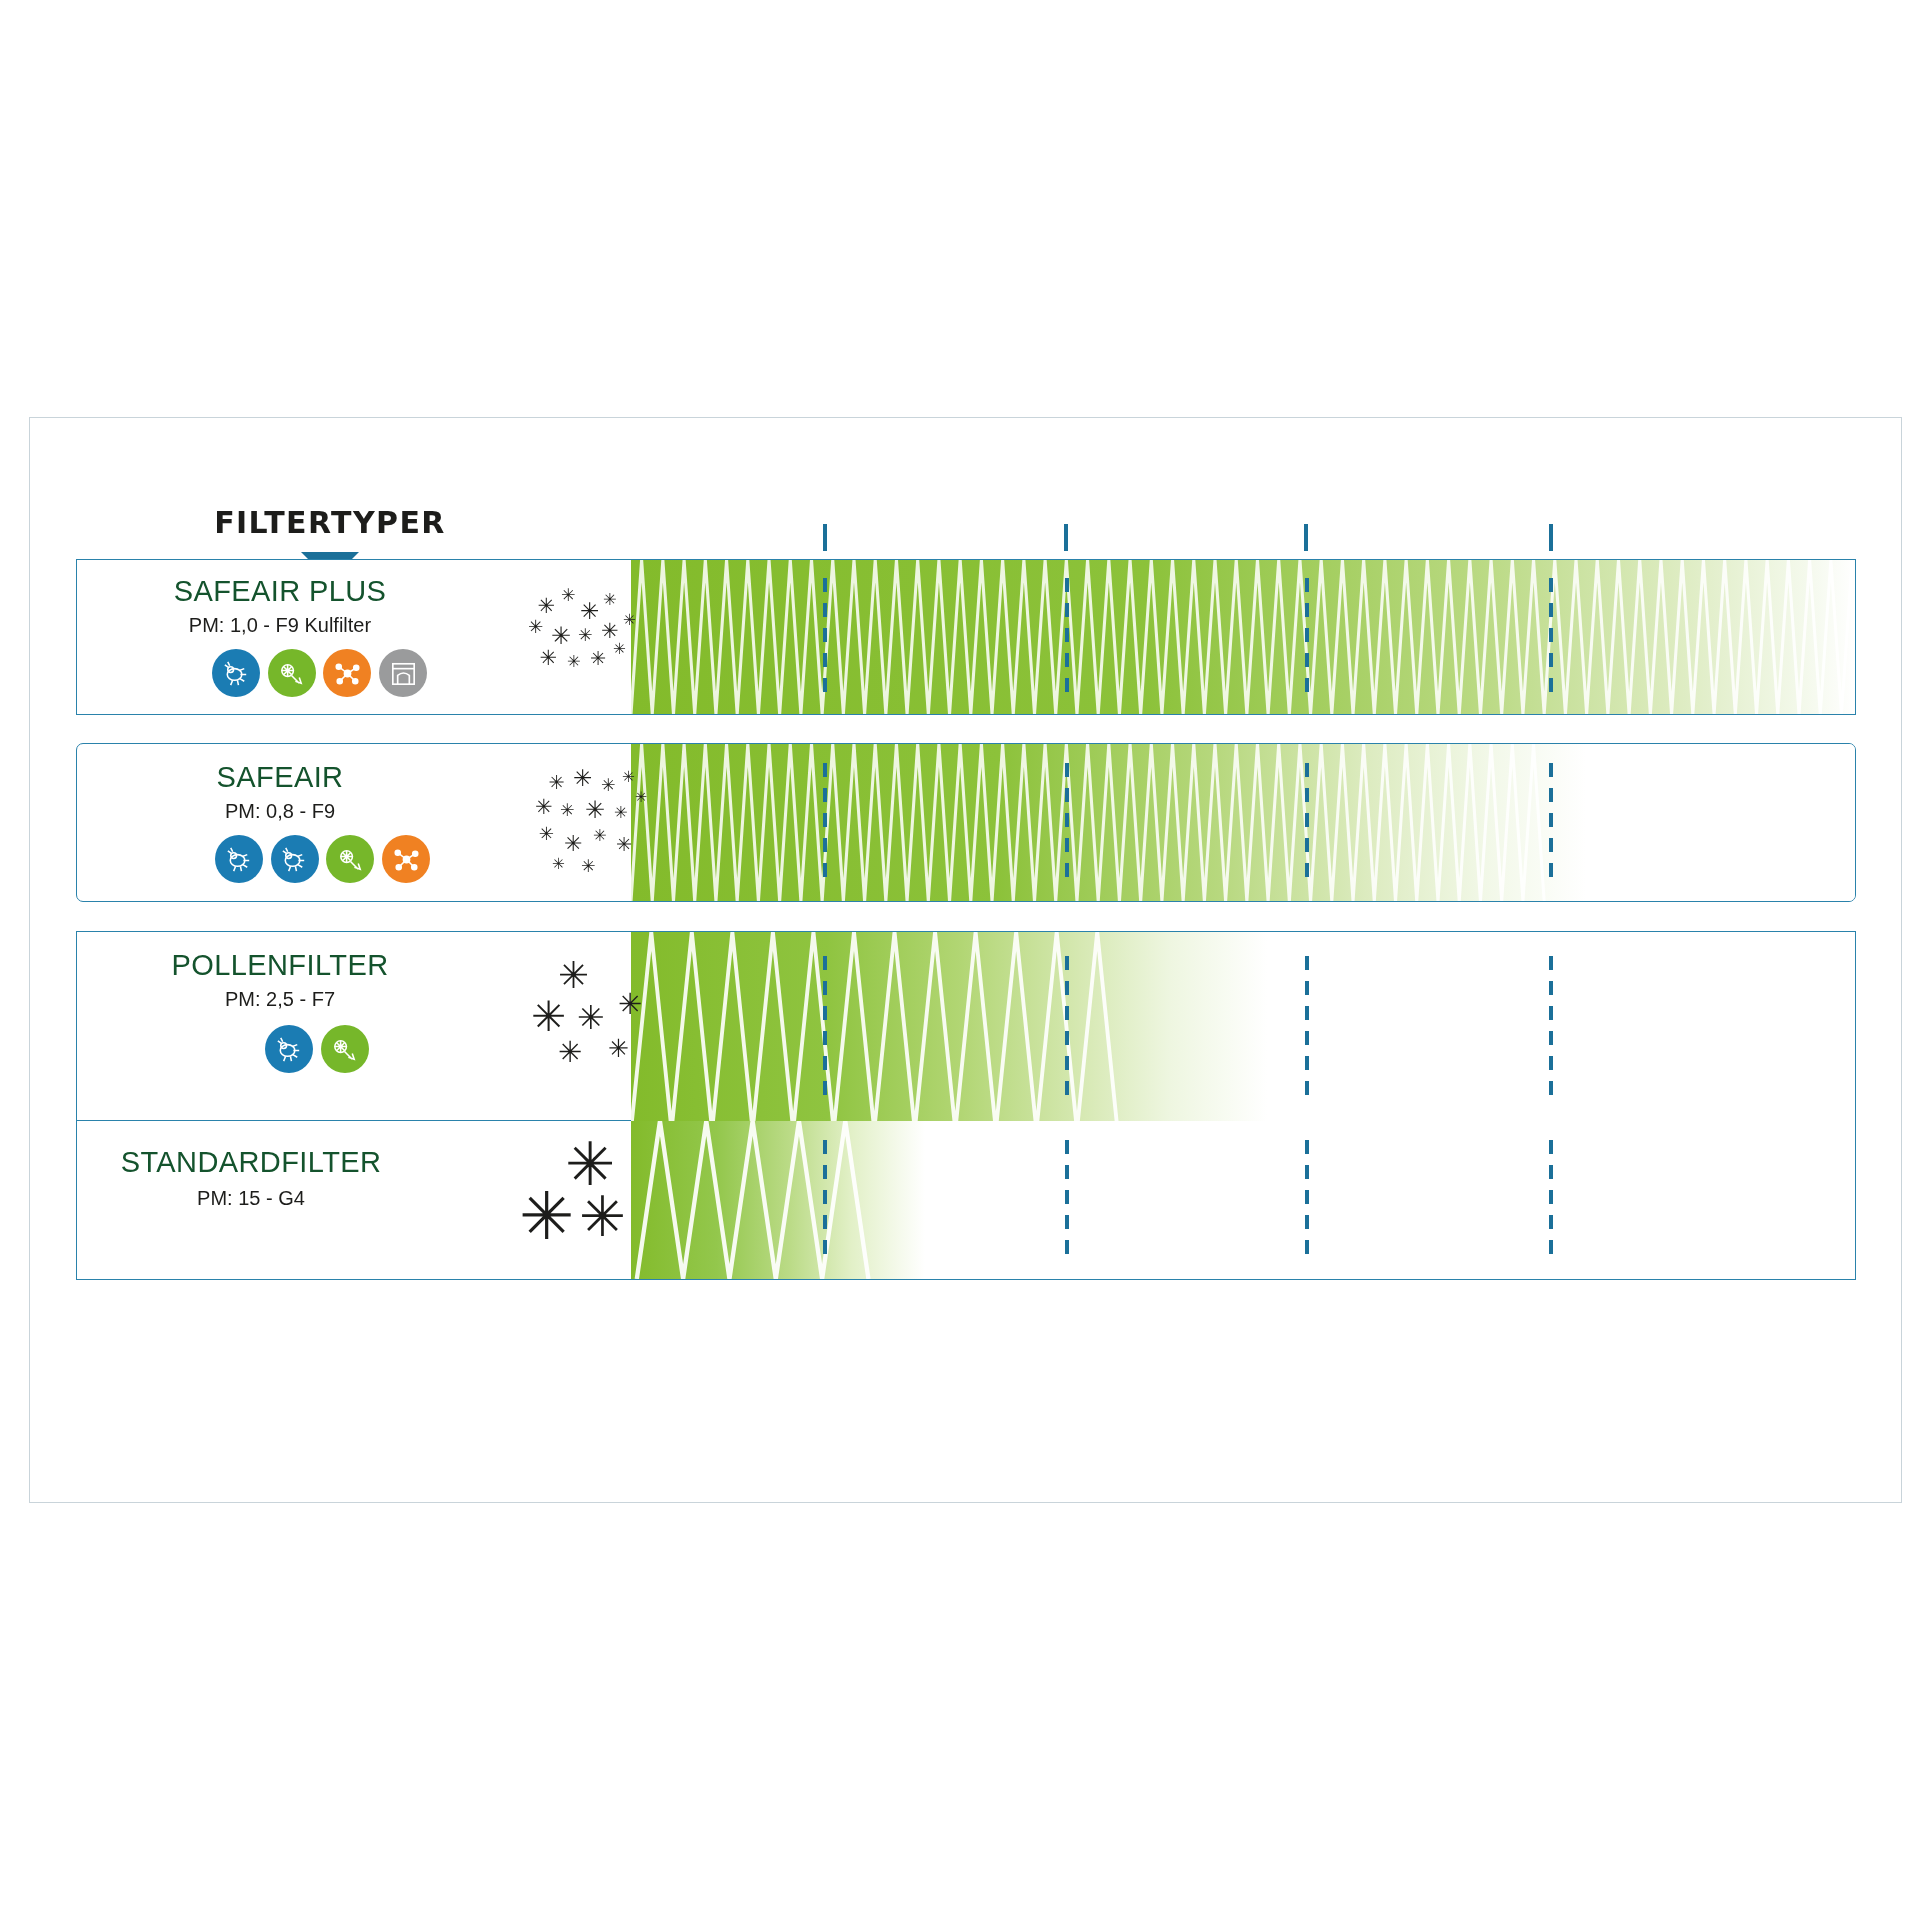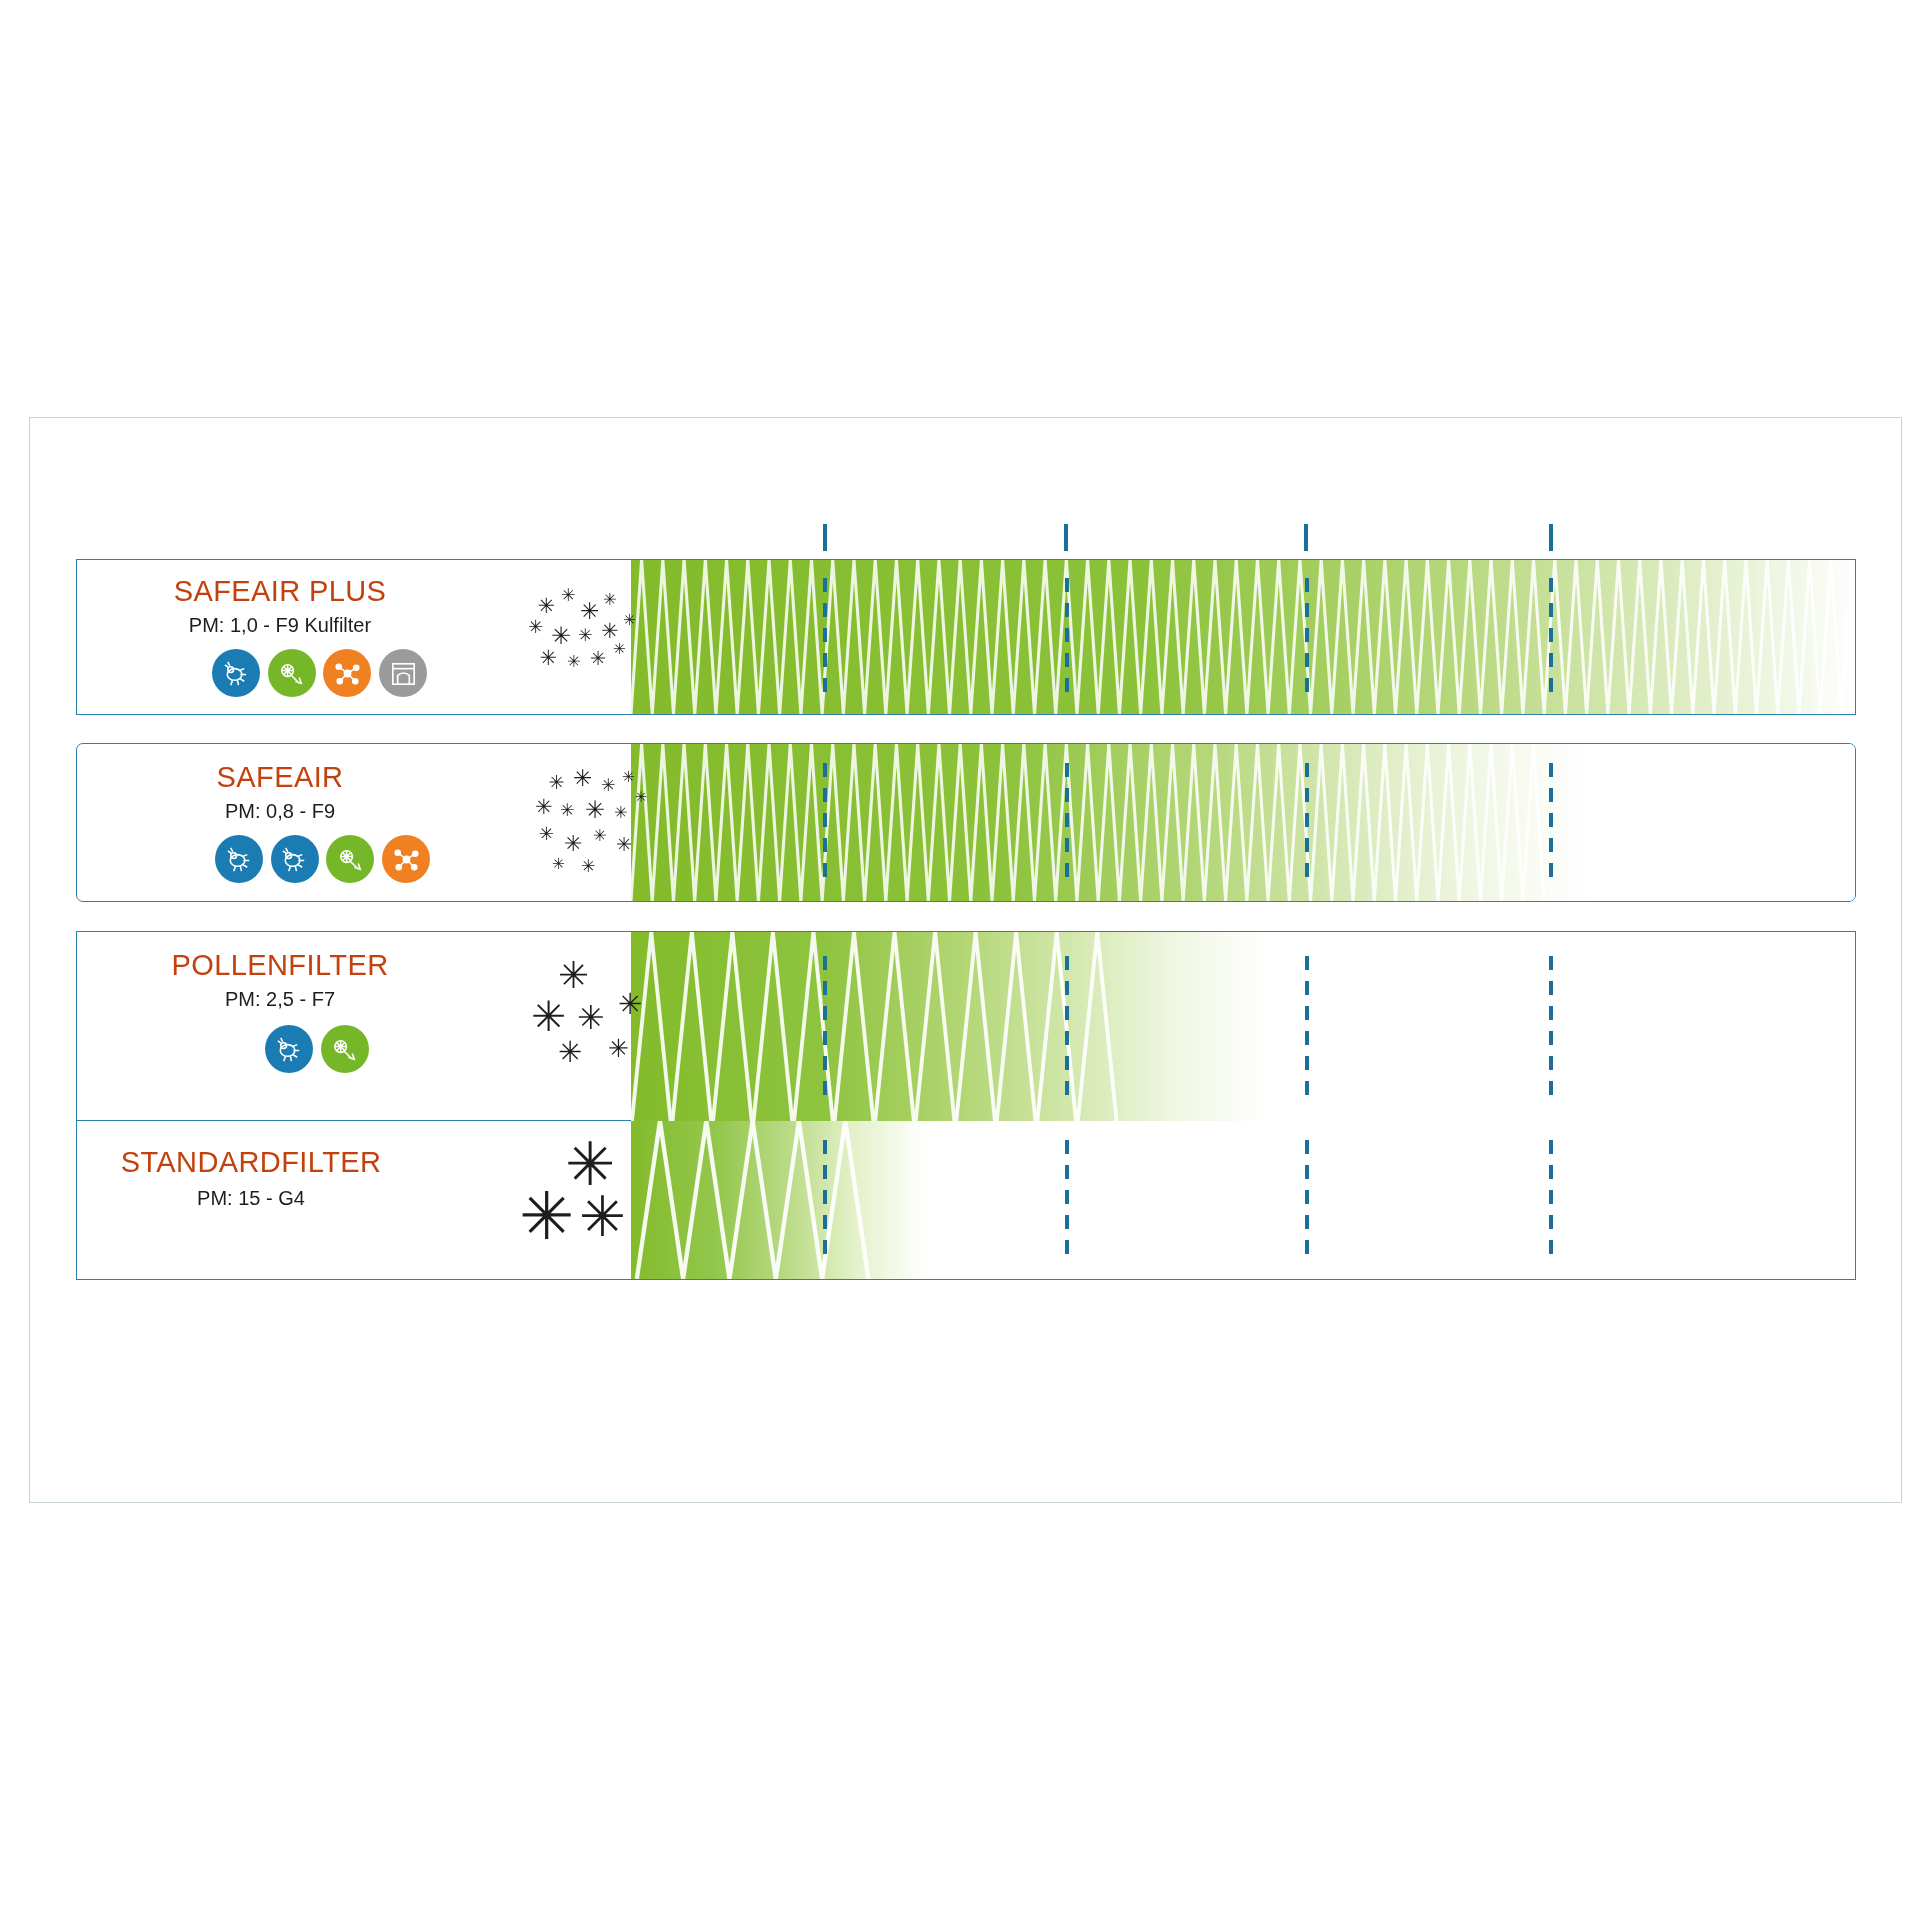--- a/index.html
+++ b/index.html
@@ -95,21 +95,21 @@
     height: 100%;
     z-index: 4;
     pointer-events: none;
   }
   .row-name {
     position: absolute;
     left: 0;
     width: 406px;
     text-align: center;
     font-size: 29px;
-    color: #c2410c;
+    color: #14532d;
     letter-spacing: 0.4px;
   }
   .row-pm {
     position: absolute;
     left: 0;
     width: 406px;
     text-align: center;
     font-size: 20px;
     color: #1d1d1b;
   }
@@ -170,20 +170,24 @@
     background-image: linear-gradient(#1b7099 58%, rgba(255,255,255,0) 0%);
     background-size: 3.9px 25px;
     background-repeat: repeat-y;
   }
 </style>
 </head>
 <body>
 
 <div class="chart-frame">
 
+  <div class="title-block">
+    <div class="title-text">FILTERTYPER</div>
+    <div class="title-arrow"></div>
+  </div>
 
 
   <div class="tick" style="left:793px;"></div>
   <div class="tick" style="left:1034px;"></div>
   <div class="tick" style="left:1274px;"></div>
   <div class="tick" style="left:1519px;"></div>
 
   <div class="row" style="top:141px; height:156px;">
     <div class="band" style="left:554px; width:1224px;">
       <div class="fill" style="background:linear-gradient(to right,#83bb2b 0%,#8cc23a 42%,#b7d87e 68%,#dcebbf 85%,#f4f9ec 96%,#ffffff 100%);"></div>

